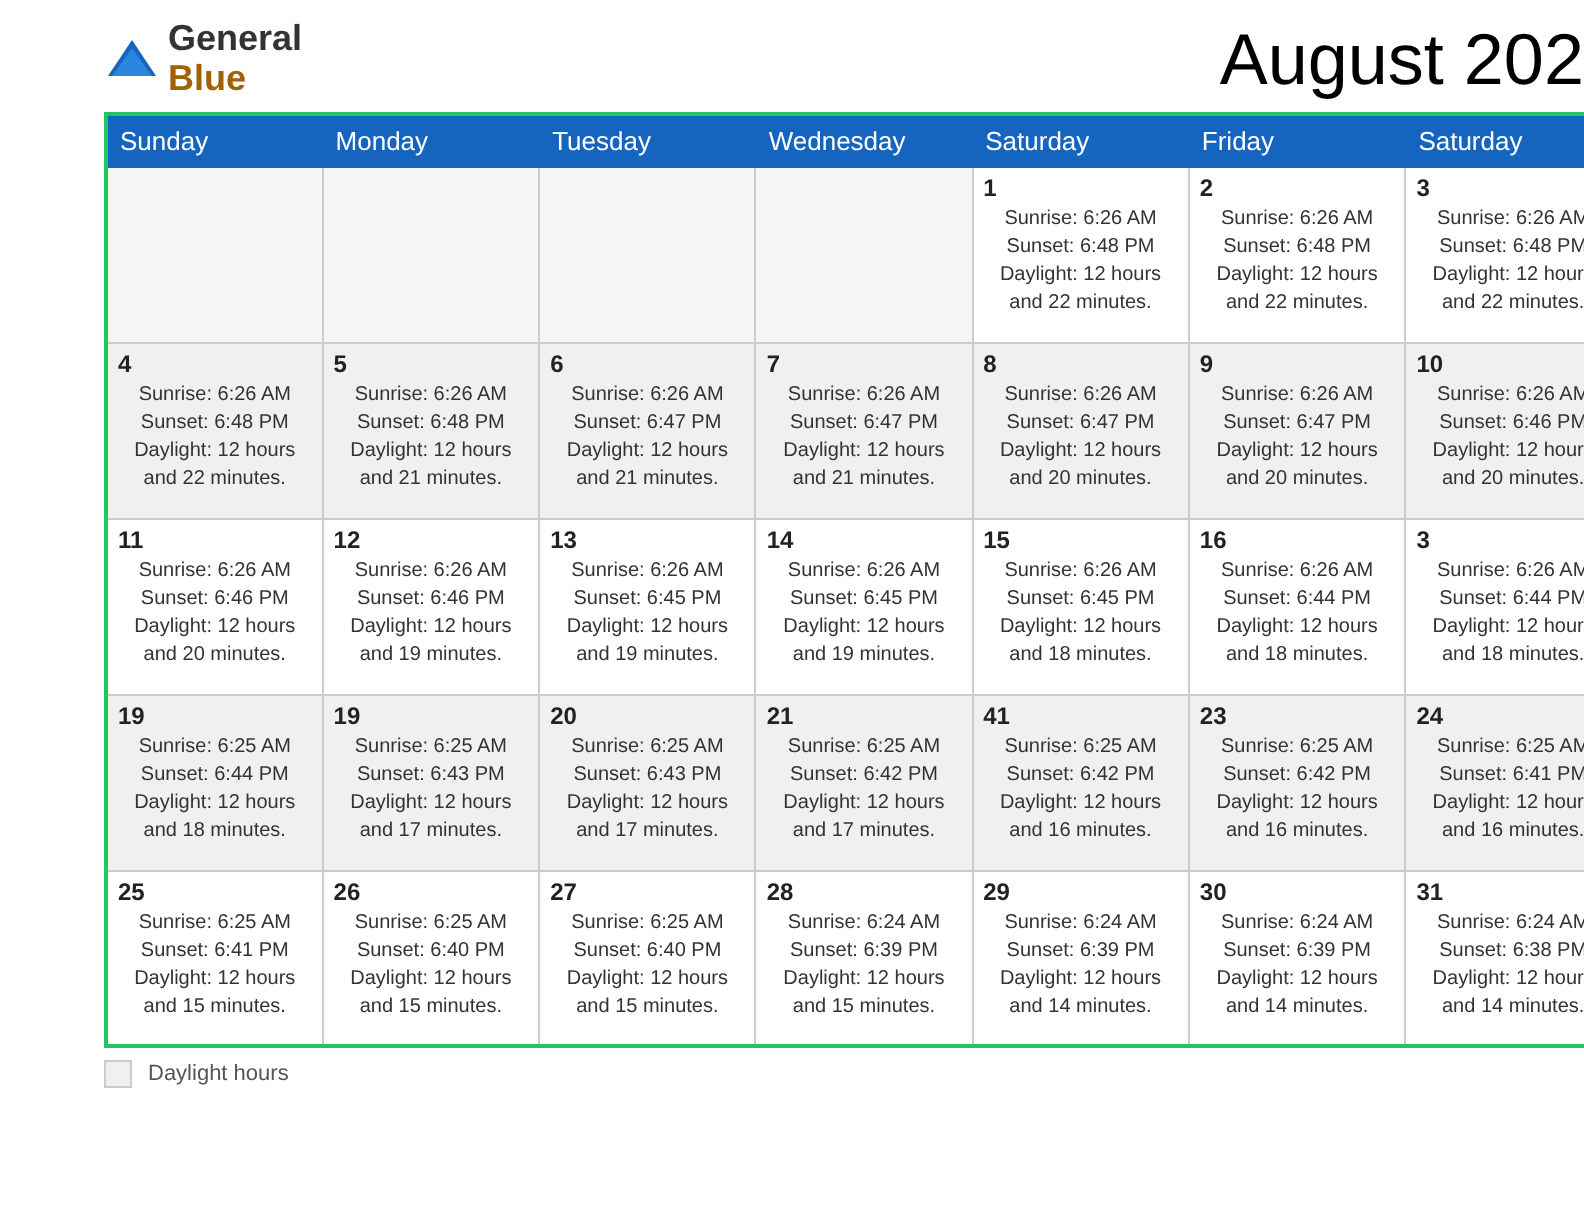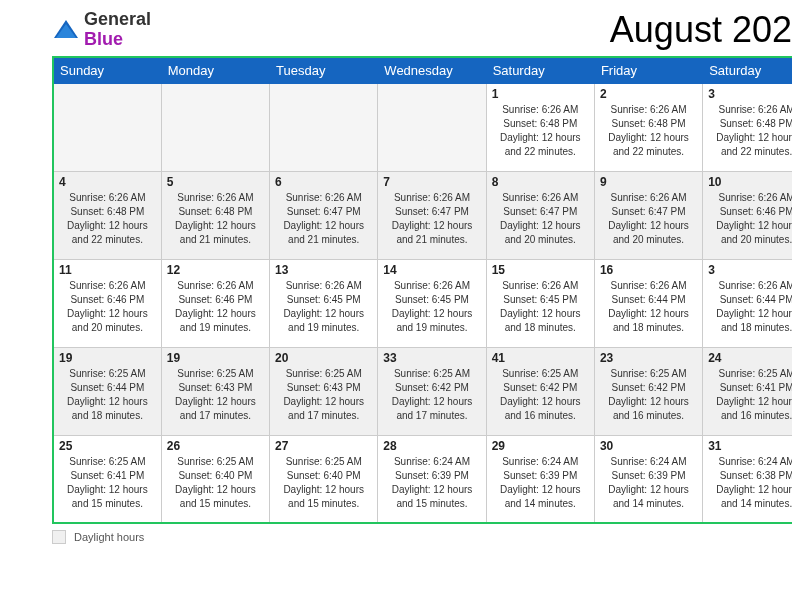--- a/index.html
+++ b/index.html
@@ -28,21 +28,21 @@
       display: flex;
       align-items: center;
       gap: 4px;
     }
     .logo-text {
       font-size: 18px;
       font-weight: bold;
       line-height: 1.1;
     }
     .logo-text .general { color: #333; }
-    .logo-text .blue { color: #a21caf; }
+    .logo-text .blue { color: #a16207; }
     .logo-icon {
       width: 28px;
       height: 28px;
     }
     .title-block {
       text-align: right;
     }
     .month-title {
       font-size: 36px;
       font-weight: normal;
@@ -290,21 +290,21 @@
 and 17 minutes.</div>
           </td>
           <td class="shaded">
             <span class="day-num">20</span>
             <div class="day-info">Sunrise: 6:25 AM
 Sunset: 6:43 PM
 Daylight: 12 hours
 and 17 minutes.</div>
           </td>
           <td class="shaded">
-            <span class="day-num">33</span>
+            <span class="day-num">21</span>
             <div class="day-info">Sunrise: 6:25 AM
 Sunset: 6:42 PM
 Daylight: 12 hours
 and 17 minutes.</div>
           </td>
           <td class="shaded">
             <span class="day-num">41</span>
             <div class="day-info">Sunrise: 6:25 AM
 Sunset: 6:42 PM
 Daylight: 12 hours

